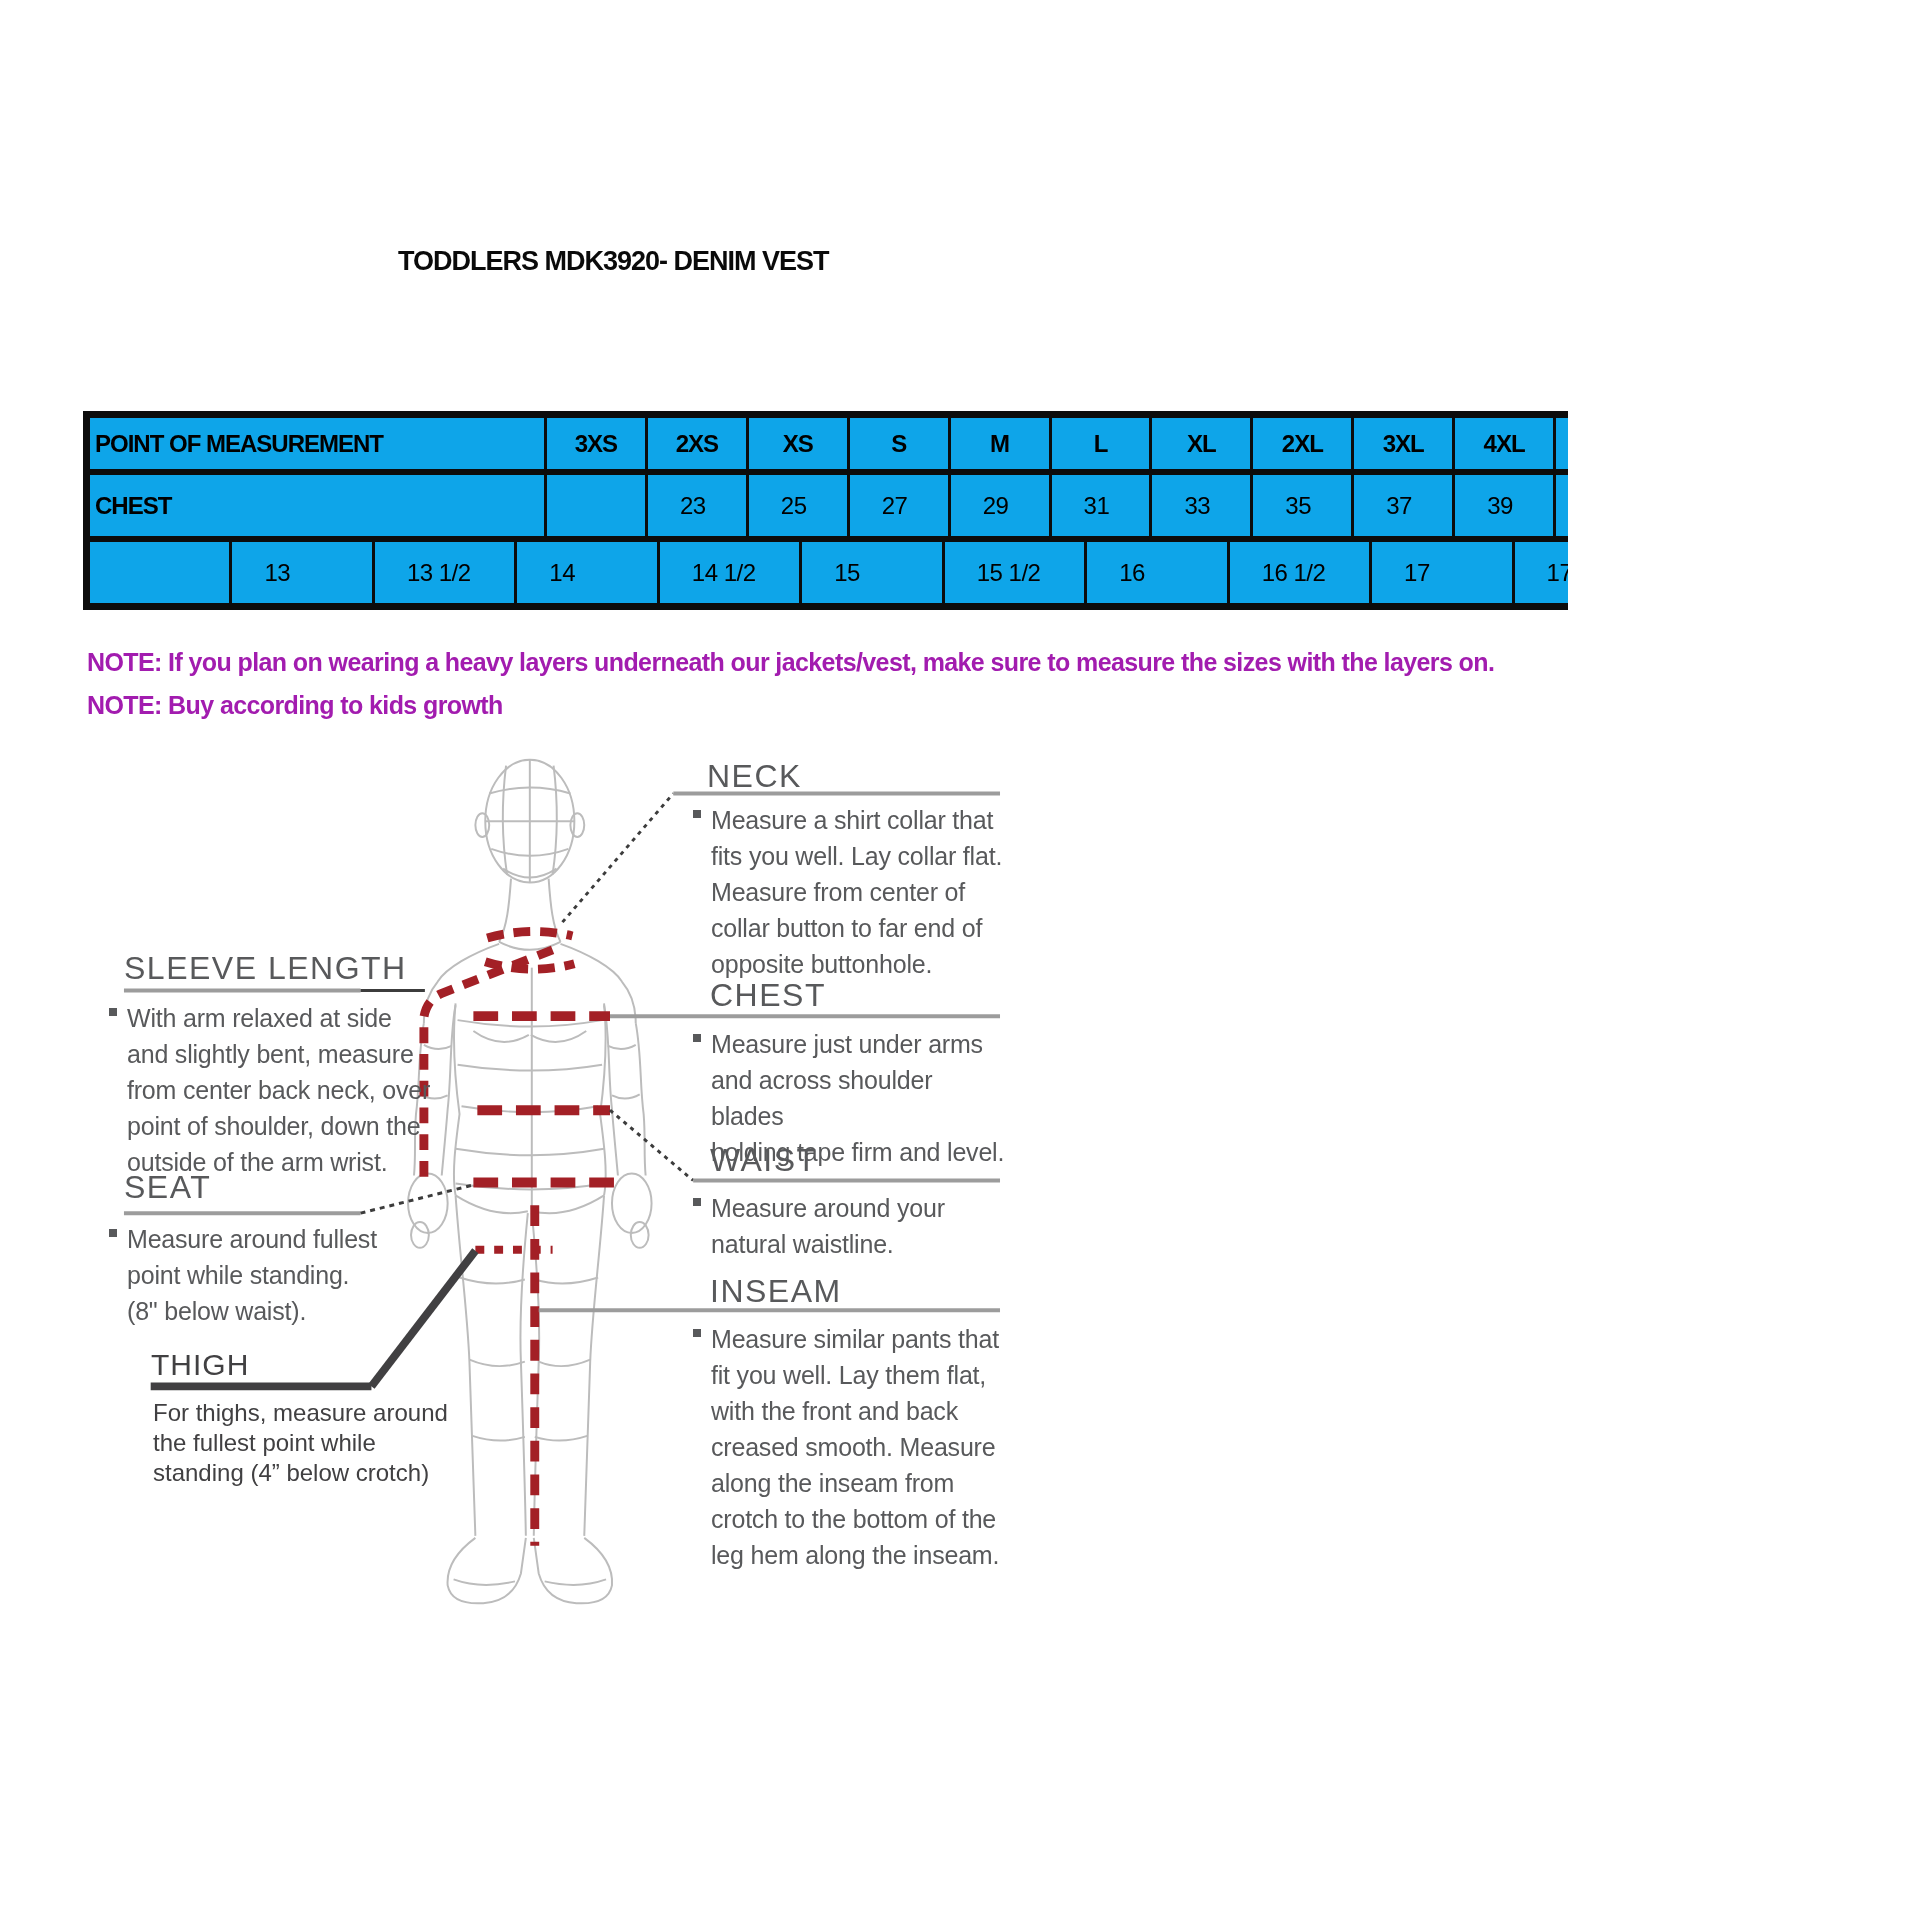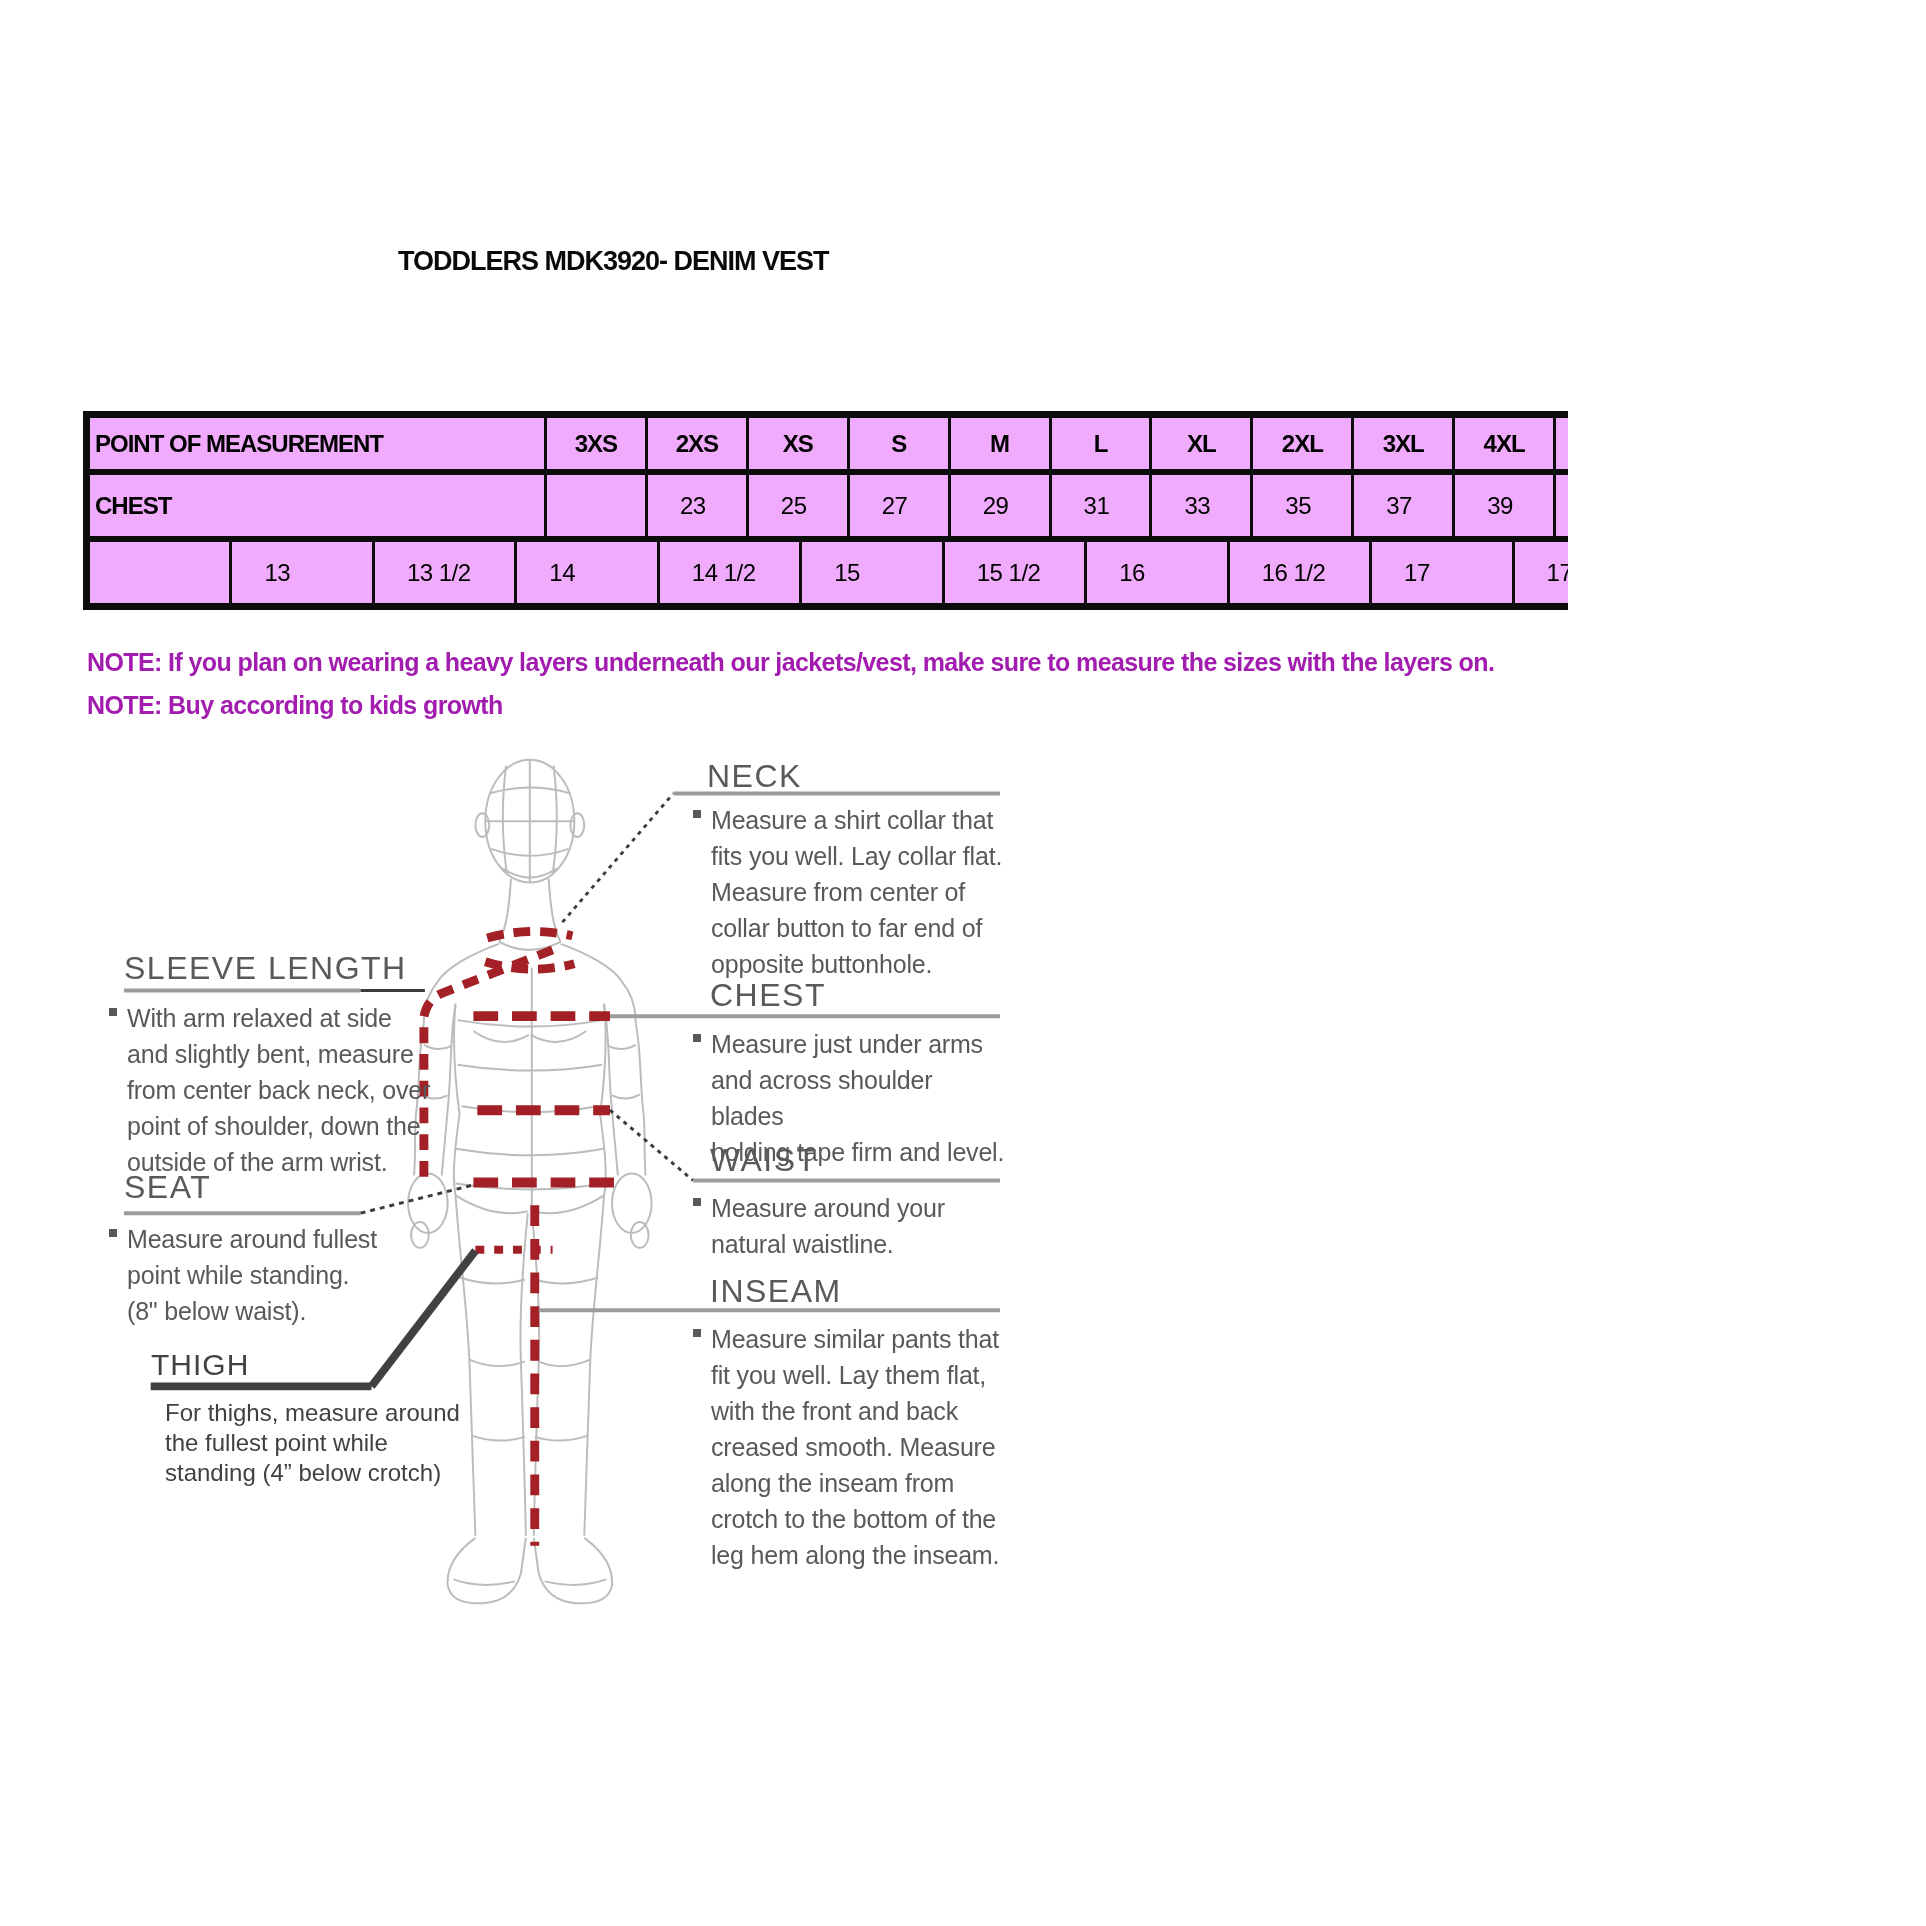--- a/index.html
+++ b/index.html
@@ -5,21 +5,21 @@
   html,body{margin:0;padding:0;background:#ffffff;}
   .page{position:relative;width:1568px;height:1927px;background:#ffffff;overflow:hidden;
         font-family:"Liberation Sans", sans-serif;color:#000;}
 
   
   .doc-title{position:absolute;left:398px;top:246px;font-size:27px;font-weight:bold;
              letter-spacing:-1px;color:#0a0a0a;white-space:nowrap;}
 
   
   .size-table{position:absolute;left:83px;top:411px;width:1578px;border:7px solid #0c0c0c;
-              box-sizing:border-box;background:#f0abfc;}
+              box-sizing:border-box;background:#0ea5e9;}
   .trow{display:flex;align-items:stretch;}
   .trow.header{height:51px;border-bottom:6px solid #0c0c0c;}
   .trow.data{height:61px;}
   .trow.data.first{border-bottom:6px solid #0c0c0c;}
   .cell{display:flex;align-items:center;border-right:3px solid #0c0c0c;box-sizing:border-box;
         overflow:hidden;}
   .cell:last-child{border-right:none;}
   .pom-col{width:457px;flex:none;padding-left:5px;}
   .size-col{flex:1;}
   .trow.header .cell{font-weight:bold;font-size:24px;letter-spacing:-1px;}
@@ -46,21 +46,21 @@
   
   #sec-neck{left:602px;top:20px;}     #sec-neck .body{left:4px;top:44px;width:297px;}
   #sec-chest{left:605px;top:239px;}   #sec-chest .body{left:1px;top:49px;width:297px;}
   #sec-waist{left:605px;top:404px;}   #sec-waist .body{left:1px;top:48px;width:297px;}
   #sec-inseam{left:605px;top:535px;}  #sec-inseam .body{left:1px;top:48px;width:297px;}
   #sec-sleeve-length{left:19px;top:212px;} #sec-sleeve-length .body{left:3px;top:50px;width:317px;}
   #sec-seat{left:19px;top:431px;}     #sec-seat .body{left:3px;top:52px;width:297px;}
   #sec-thigh{left:46px;top:610px;}
   #sec-thigh .heading{color:#414042;letter-spacing:1px;font-size:30px;}
   #sec-thigh .body{left:2px;top:50px;width:337px;font-size:24px;line-height:30px;
-                   color:#414042;letter-spacing:0;margin-left:12px;}
+                   color:#414042;letter-spacing:0;}
 </style>
 </head>
 <body>
 
 <div class="page">
 
   <div class="doc-title">TODDLERS MDK3920- DENIM VEST</div>
 
   <div class="size-table">
       <div class="trow header">

